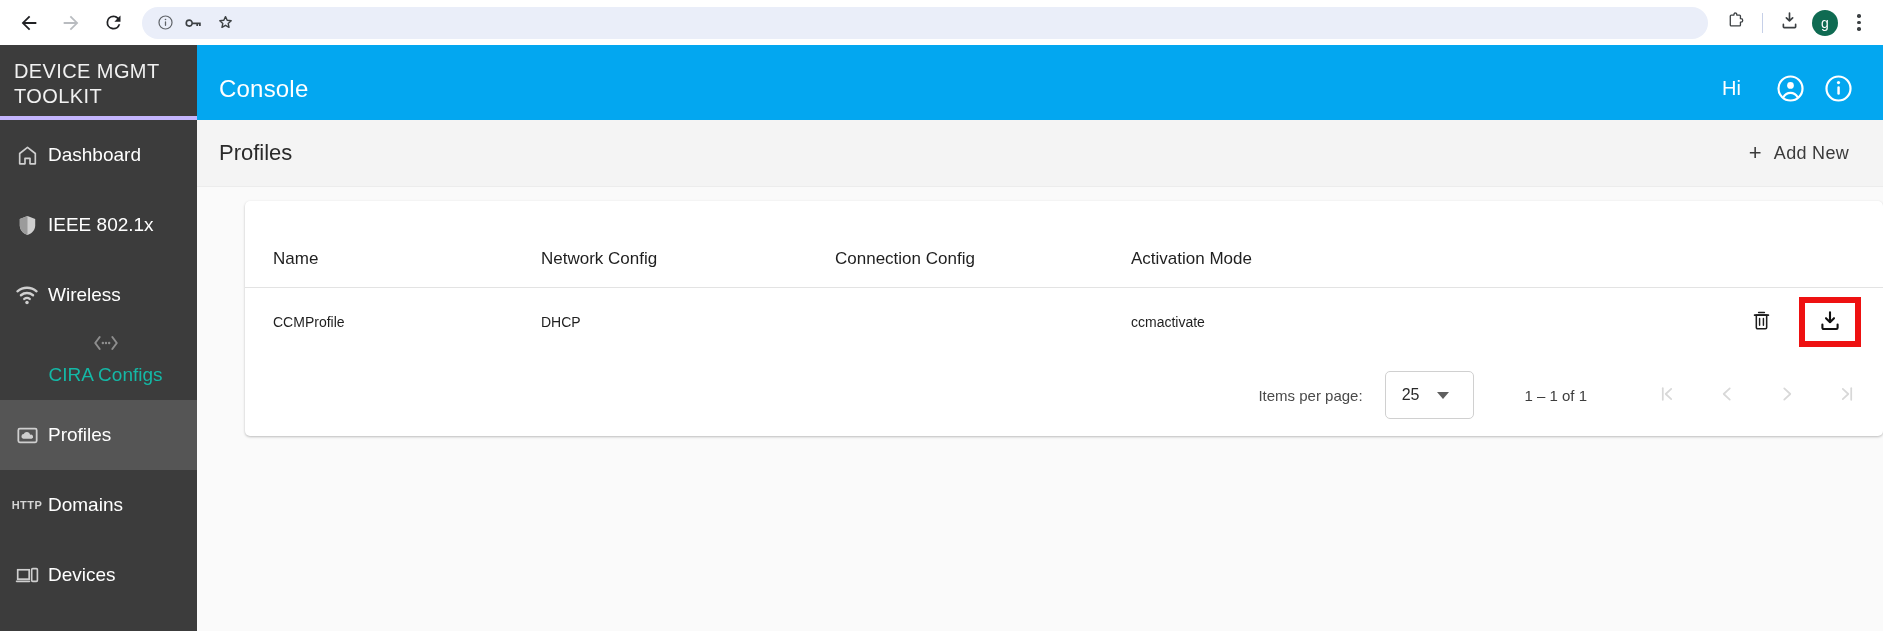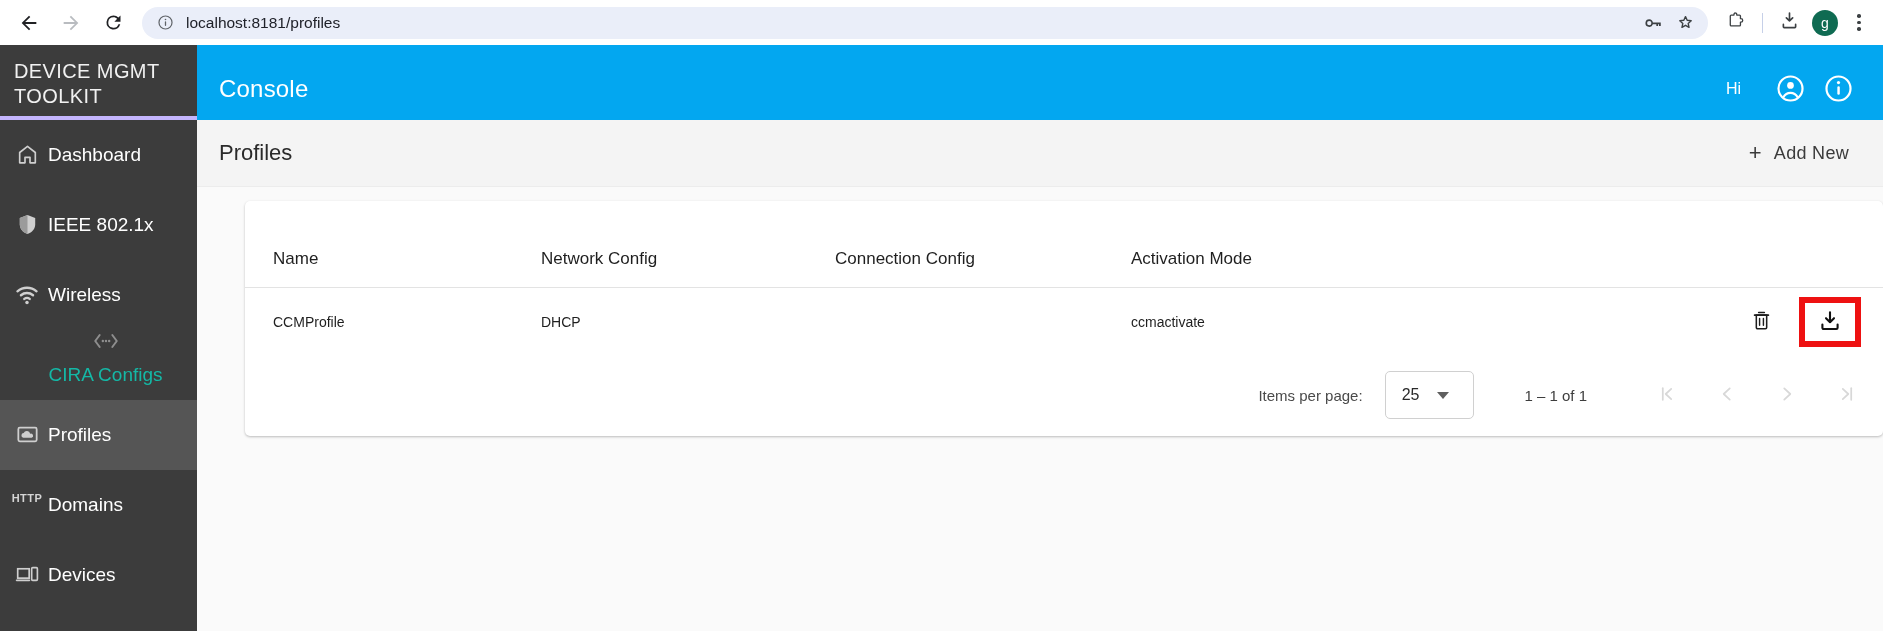--- a/index.html
+++ b/index.html
@@ -95,40 +95,40 @@
     height: 70px;
     display: flex;
     align-items: center;
     padding-left: 14px;
     gap: 8px;
     color: #ffffff;
     font-size: 19px;
   }
   .nav-item.active { background: #555555; }
   .nav-item.disabled { color: #14b8a6; flex-direction: column; }
-  .nav-item .ic { width: 26px; height: 26px; flex: 0 0 26px; display:flex; align-items:flex-start; justify-content:center;}
+  .nav-item .ic { width: 26px; height: 26px; flex: 0 0 26px; display:flex; align-items:center; justify-content:center;}
   .nav-item.disabled .ic svg { opacity: .55; }
   .http-badge {
     font-size: 11px; font-weight: bold; letter-spacing: .5px;
     color: #d5d5d5; font-family: "Liberation Sans", sans-serif;
   }
 
   
   .main { flex: 1 1 auto; display: flex; flex-direction: column; min-width: 0; background: #fafafa;}
   .topbar {
     height: 75px;
     background: #03a7f0;
     display: flex;
     align-items: center;
     padding: 12px 28px 0 22px;
     color: #ffffff;
   }
   .topbar .title { font-size: 24px; font-weight: 400; letter-spacing: .2px;}
   .topbar .spacer { flex: 1 1 auto; }
-  .topbar .greet { font-size: 16px; margin-right: 18px; }
+  .topbar .greet { font-size: 20px; margin-right: 18px; }
   .topbar .tb-icon { width: 34px; height: 34px; margin-left: 14px; display:flex; align-items:center; justify-content:center;}
 
   .page-head {
     height: 67px;
     background: #f4f4f4;
     display: flex;
     align-items: center;
     padding: 0 30px 0 22px;
     border-bottom: 1px solid #ececec;
   }
@@ -247,21 +247,20 @@
   </div>
 
   <div class="omnibox">
     <span class="omni-info">
       <svg width="17" height="17" viewBox="0 0 24 24">
           <circle cx="12" cy="12" r="9.2" fill="none" stroke="#5f6368" stroke-width="1.7"></circle>
           <rect x="11.1" y="10.4" width="1.8" height="6.4" rx=".9" fill="#5f6368"></rect>
           <circle cx="12" cy="7.7" r="1.15" fill="#5f6368"></circle>
         </svg>
     </span>
-    <span class="omni-url">localhost:8181/profiles</span>
     <span class="omni-actions">
       <span class="omni-icon">
         <svg width="20" height="20" viewBox="0 0 24 24">
             <path d="M7.5 9.5a2.6 2.6 0 1 1 0 5.2 2.6 2.6 0 0 1 0-5.2zm0-2a4.6 4.6 0 1 0 4.37 6.1H16v2.1h2.1v-2.1h1.1v1.9H21.3V11.5h-9.43A4.6 4.6 0 0 0 7.5 7.5z" fill="#3c4043"></path>
           </svg>
       </span>
       <span class="omni-icon">
         <svg width="21" height="21" viewBox="0 0 24 24">
             <path d="M12 5.3l1.9 4.2 4.6.45-3.45 3.08 1 4.5L12 15.2l-4.05 2.33 1-4.5L5.5 9.95l4.6-.45z" fill="none" stroke="#3c4043" stroke-width="1.6" stroke-linejoin="round"></path>
           </svg>

